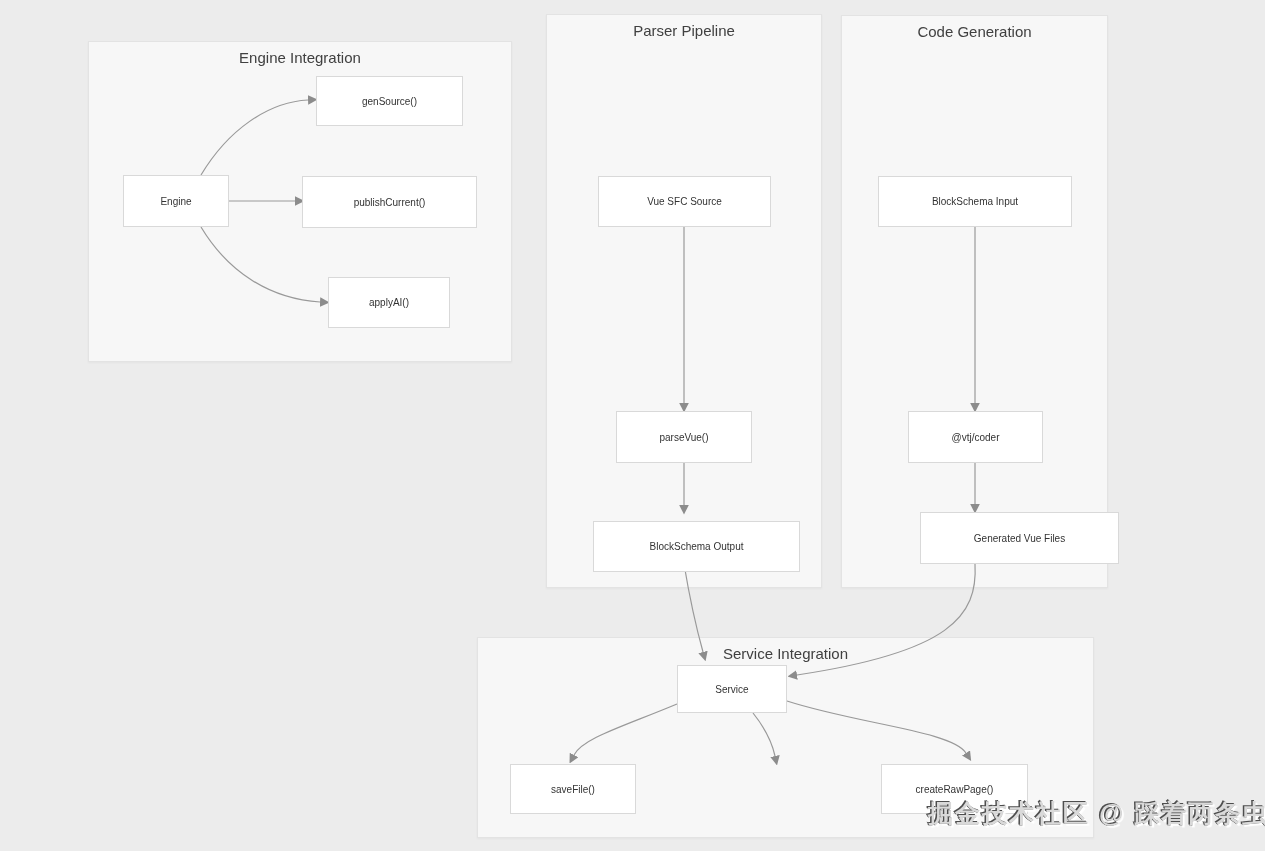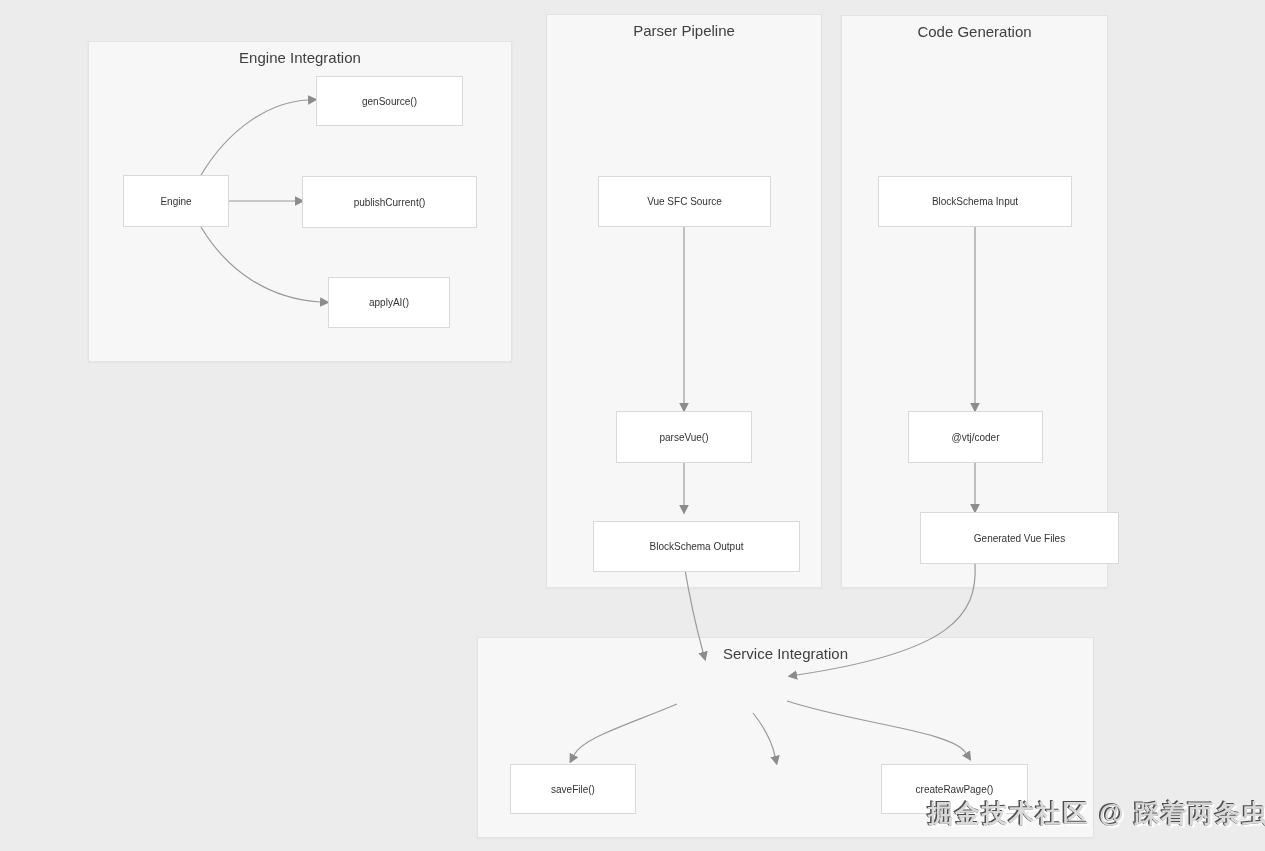--- a/index.html
+++ b/index.html
@@ -120,15 +120,16 @@
     <div class="node" style="left: 123px; top: 175px; width: 106px; height: 52px;">Engine</div>
     <div class="node" style="left: 316px; top: 76px; width: 147px; height: 50px;">genSource()</div>
     <div class="node" style="left: 302px; top: 176px; width: 175px; height: 52px;">publishCurrent()</div>
     <div class="node" style="left: 328px; top: 277px; width: 122px; height: 51px;">applyAI()</div>
     <div class="node" style="left: 598px; top: 176px; width: 173px; height: 51px;">Vue SFC Source</div>
     <div class="node" style="left: 616px; top: 411px; width: 136px; height: 52px;">parseVue()</div>
     <div class="node" style="left: 593px; top: 513px; width: 207px; height: 51px; margin-top: 8px;">BlockSchema Output</div>
     <div class="node" style="left: 878px; top: 176px; width: 194px; height: 51px;">BlockSchema Input</div>
     <div class="node" style="left: 908px; top: 411px; width: 135px; height: 52px;">@vtj/coder</div>
     <div class="node" style="left: 876px; top: 512px; width: 199px; height: 52px; margin-left: 44px;">Generated Vue Files</div>
+    <div class="node" style="left: 677px; top: 665px; width: 110px; height: 48px;">Service</div>
     <div class="node" style="left: 510px; top: 764px; width: 126px; height: 50px;">saveFile()</div>
     <div class="node" style="left: 881px; top: 764px; width: 147px; height: 50px;">createRawPage()</div>
   </div>
 
 </body></html>

